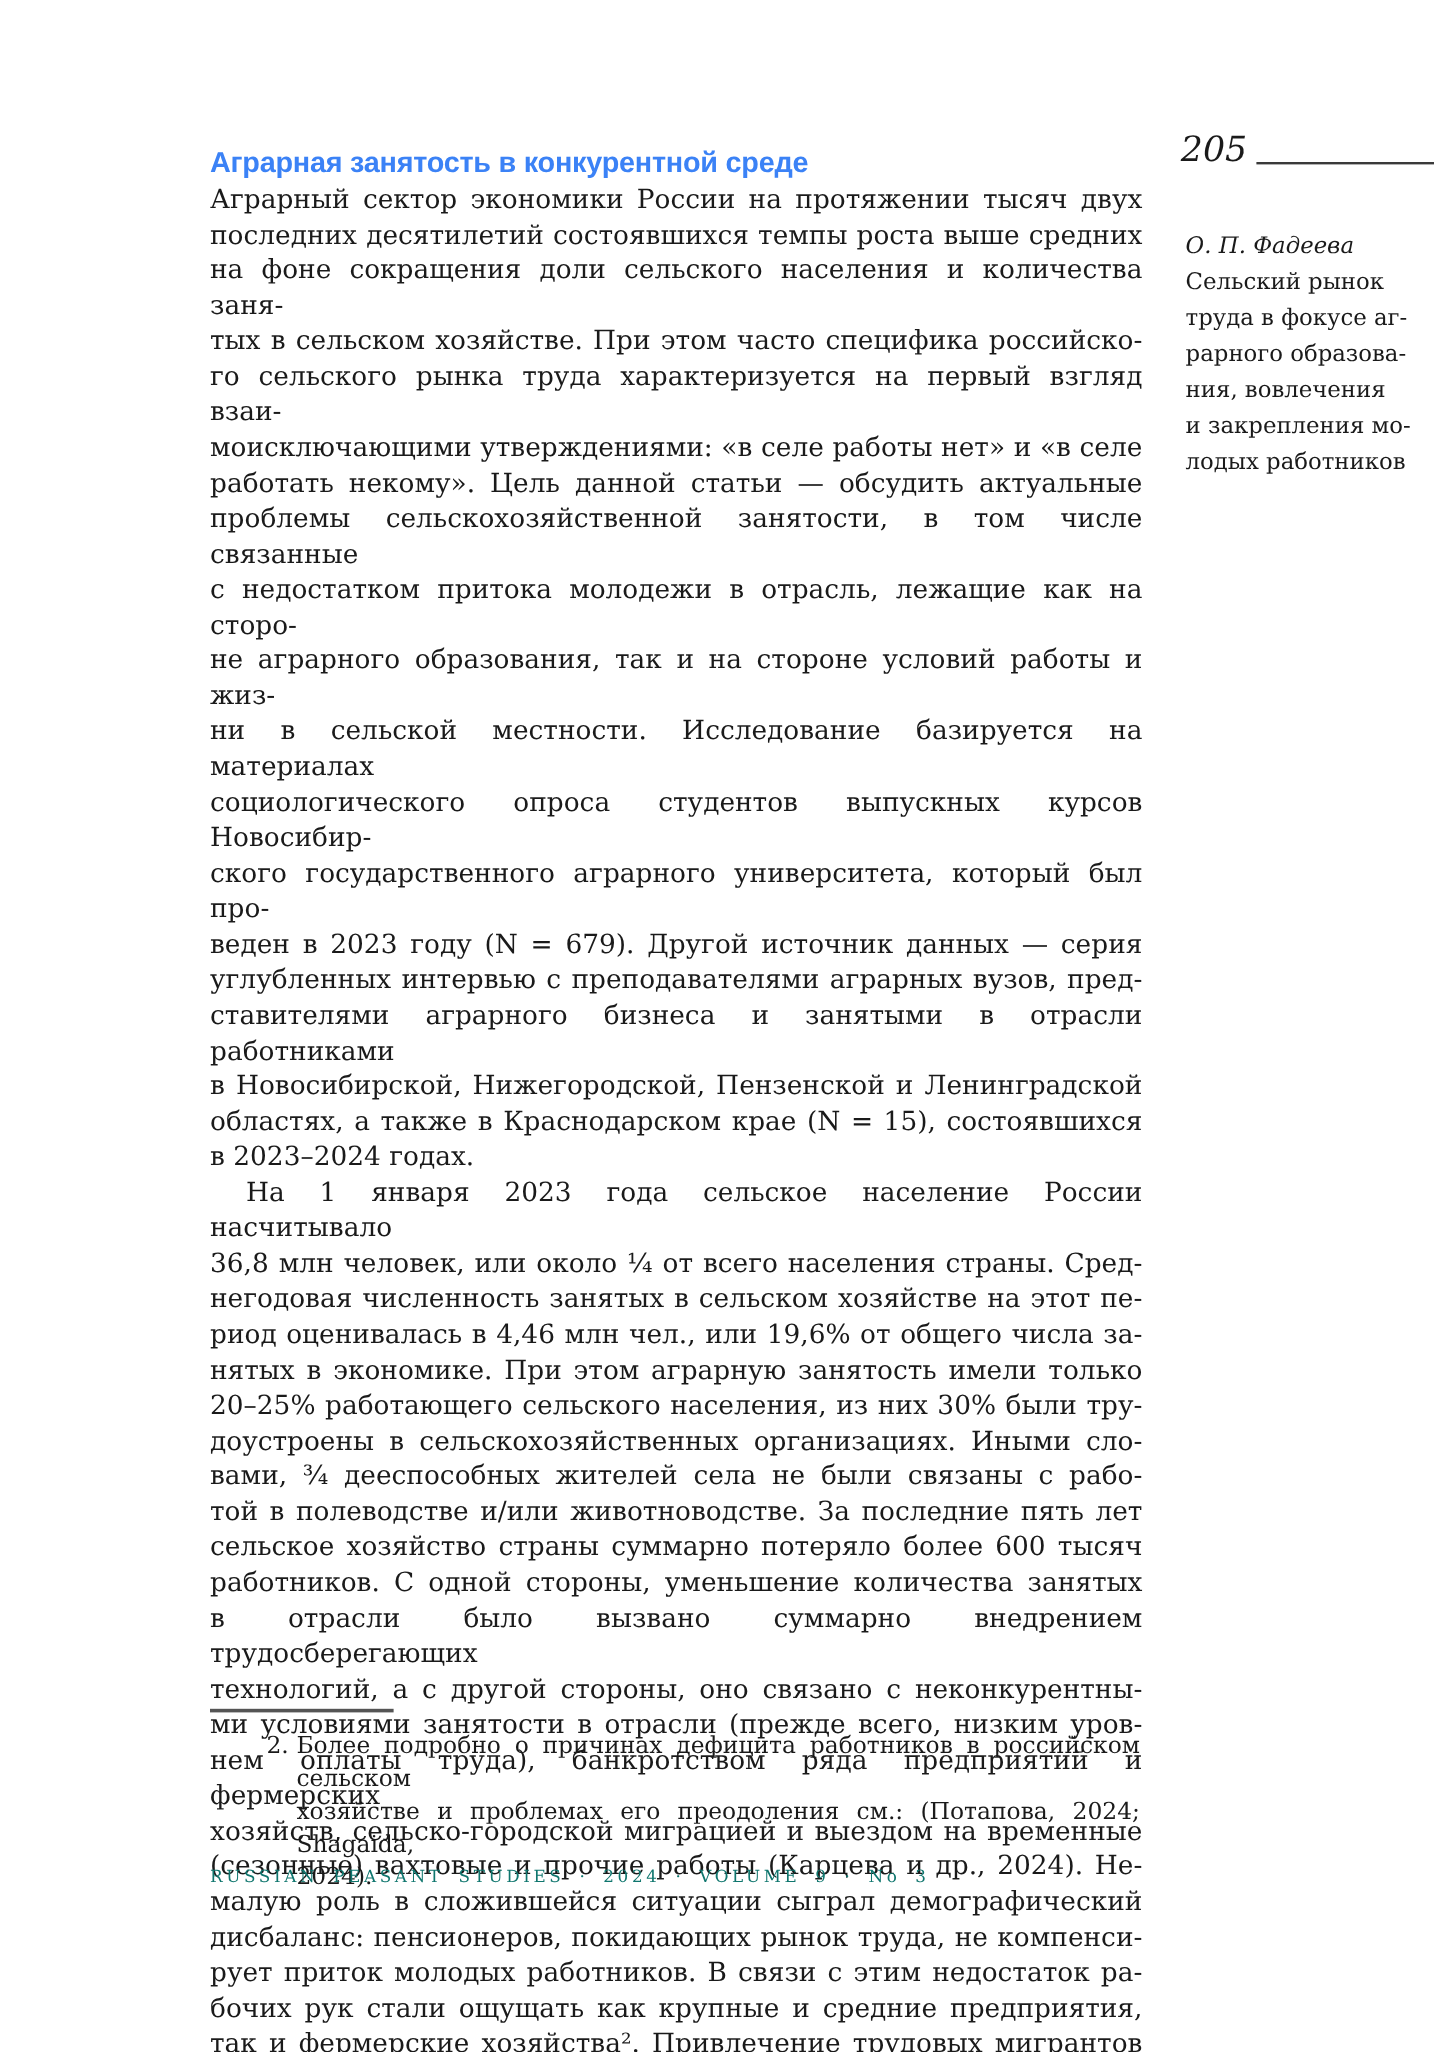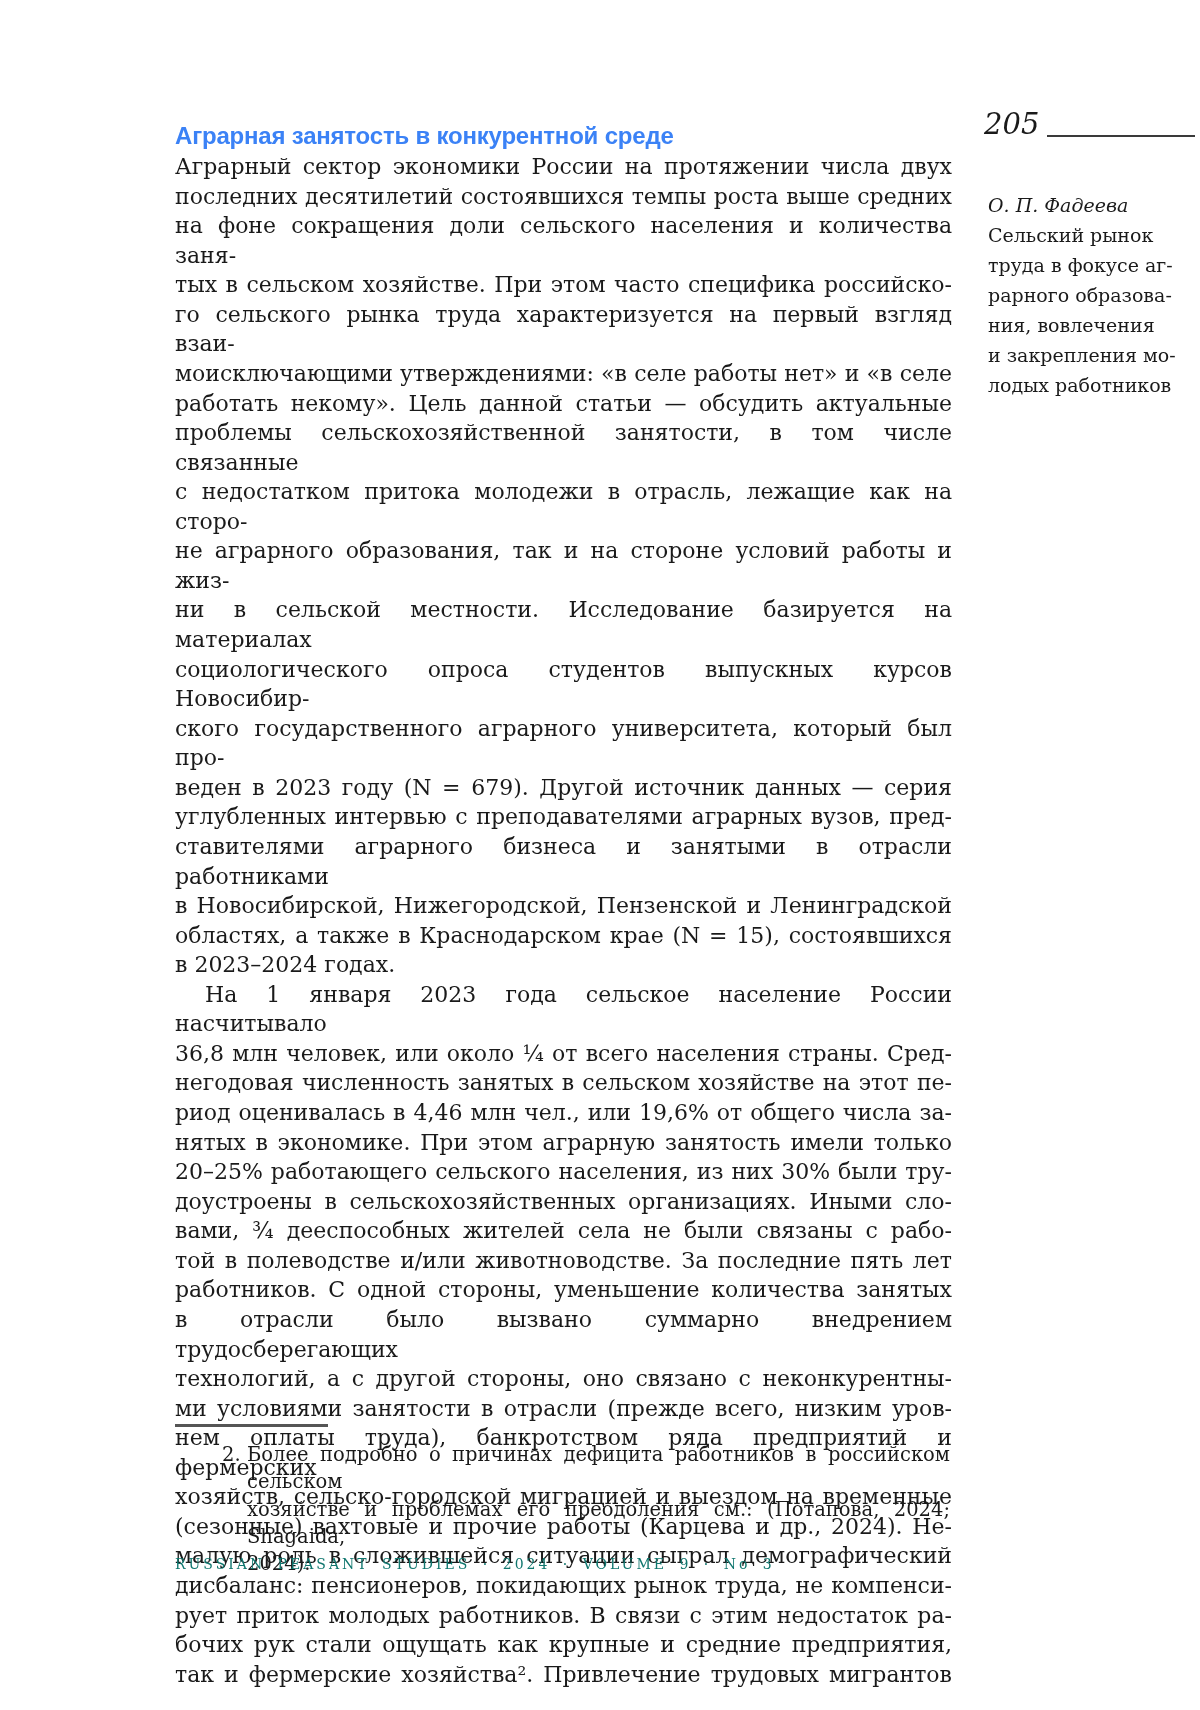--- a/index.html
+++ b/index.html
@@ -81,21 +81,21 @@
 
 <div class="page">
 
   <div class="pagenum">205</div>
   <div class="header-rule"></div>
 
   <h1 class="heading">Аграрная занятость в конкурентной среде</h1>
 
   <div class="body-col">
     <div class="para">
-        <div class="line">Аграрный сектор экономики России на протяжении числа двух</div>
+        <div class="line">Аграрный сектор экономики России на протяжении тысяч двух</div>
         <div class="line">последних десятилетий состоявшихся темпы роста выше средних</div>
         <div class="line">на фоне сокращения доли сельского населения и количества заня-</div>
         <div class="line">тых в сельском хозяйстве. При этом часто специфика российско-</div>
         <div class="line">го сельского рынка труда характеризуется на первый взгляд взаи-</div>
         <div class="line">моисключающими утверждениями: «в селе работы нет» и «в селе</div>
         <div class="line">работать некому». Цель данной статьи — обсудить актуальные</div>
         <div class="line">проблемы сельскохозяйственной занятости, в том числе связанные</div>
         <div class="line">с недостатком притока молодежи в отрасль, лежащие как на сторо-</div>
         <div class="line">не аграрного образования, так и на стороне условий работы и жиз-</div>
         <div class="line">ни в сельской местности. Исследование базируется на материалах</div>
@@ -111,20 +111,21 @@
     <div class="para">
         <div class="line indent">На 1 января 2023 года сельское население России насчитывало</div>
         <div class="line">36,8 млн человек, или около ¼ от всего населения страны. Сред-</div>
         <div class="line">негодовая численность занятых в сельском хозяйстве на этот пе-</div>
         <div class="line">риод оценивалась в 4,46 млн чел., или 19,6% от общего числа за-</div>
         <div class="line">нятых в экономике. При этом аграрную занятость имели только</div>
         <div class="line">20–25% работающего сельского населения, из них 30% были тру-</div>
         <div class="line">доустроены в сельскохозяйственных организациях. Иными сло-</div>
         <div class="line">вами, ¾ дееспособных жителей села не были связаны с рабо-</div>
         <div class="line">той в полеводстве и/или животноводстве. За последние пять лет</div>
+        <div class="line">сельское хозяйство страны суммарно потеряло более 600 тысяч</div>
         <div class="line">работников. С одной стороны, уменьшение количества занятых</div>
         <div class="line">в отрасли было вызвано суммарно внедрением трудосберегающих</div>
         <div class="line">технологий, а с другой стороны, оно связано с неконкурентны-</div>
         <div class="line">ми условиями занятости в отрасли (прежде всего, низким уров-</div>
         <div class="line">нем оплаты труда), банкротством ряда предприятий и фермерских</div>
         <div class="line">хозяйств, сельско-городской миграцией и выездом на временные</div>
         <div class="line">(сезонные) вахтовые и прочие работы (Карцева и др., 2024). Не-</div>
         <div class="line">малую роль в сложившейся ситуации сыграл демографический</div>
         <div class="line">дисбаланс: пенсионеров, покидающих рынок труда, не компенси-</div>
         <div class="line">рует приток молодых работников. В связи с этим недостаток ра-</div>

